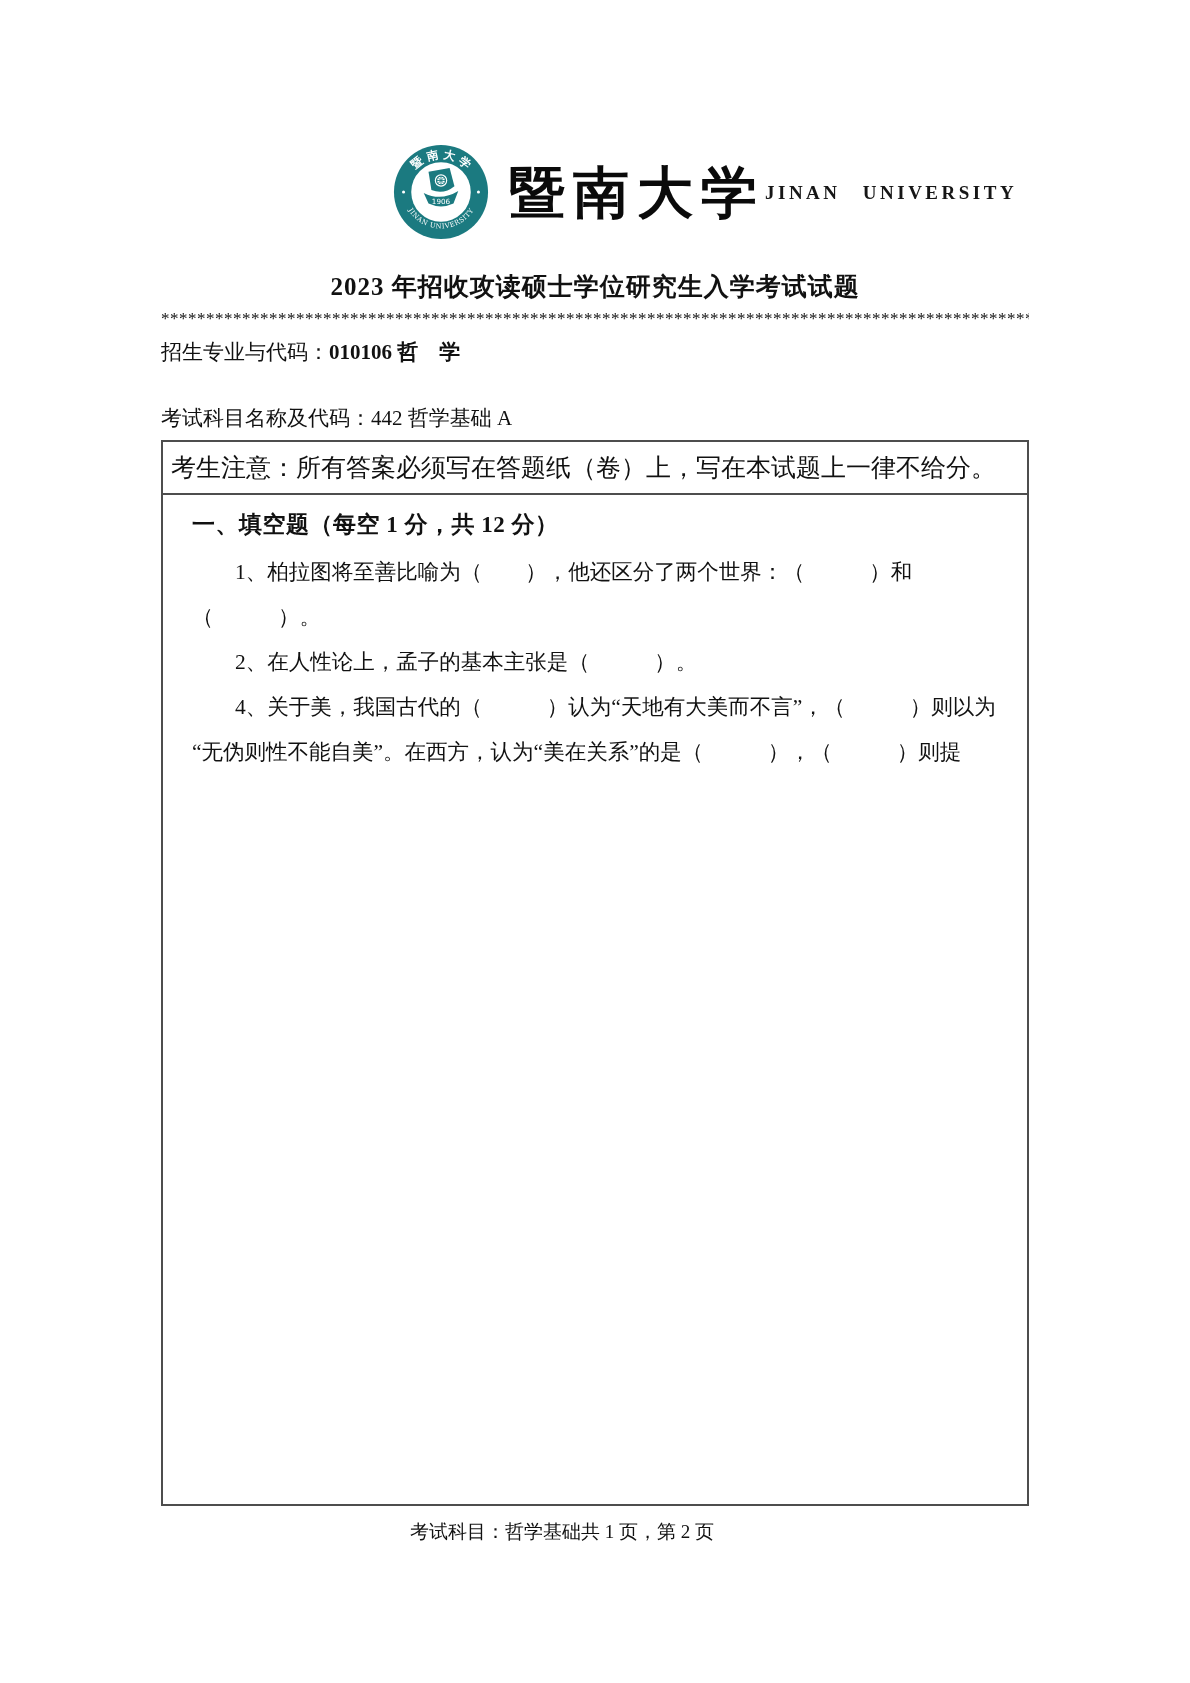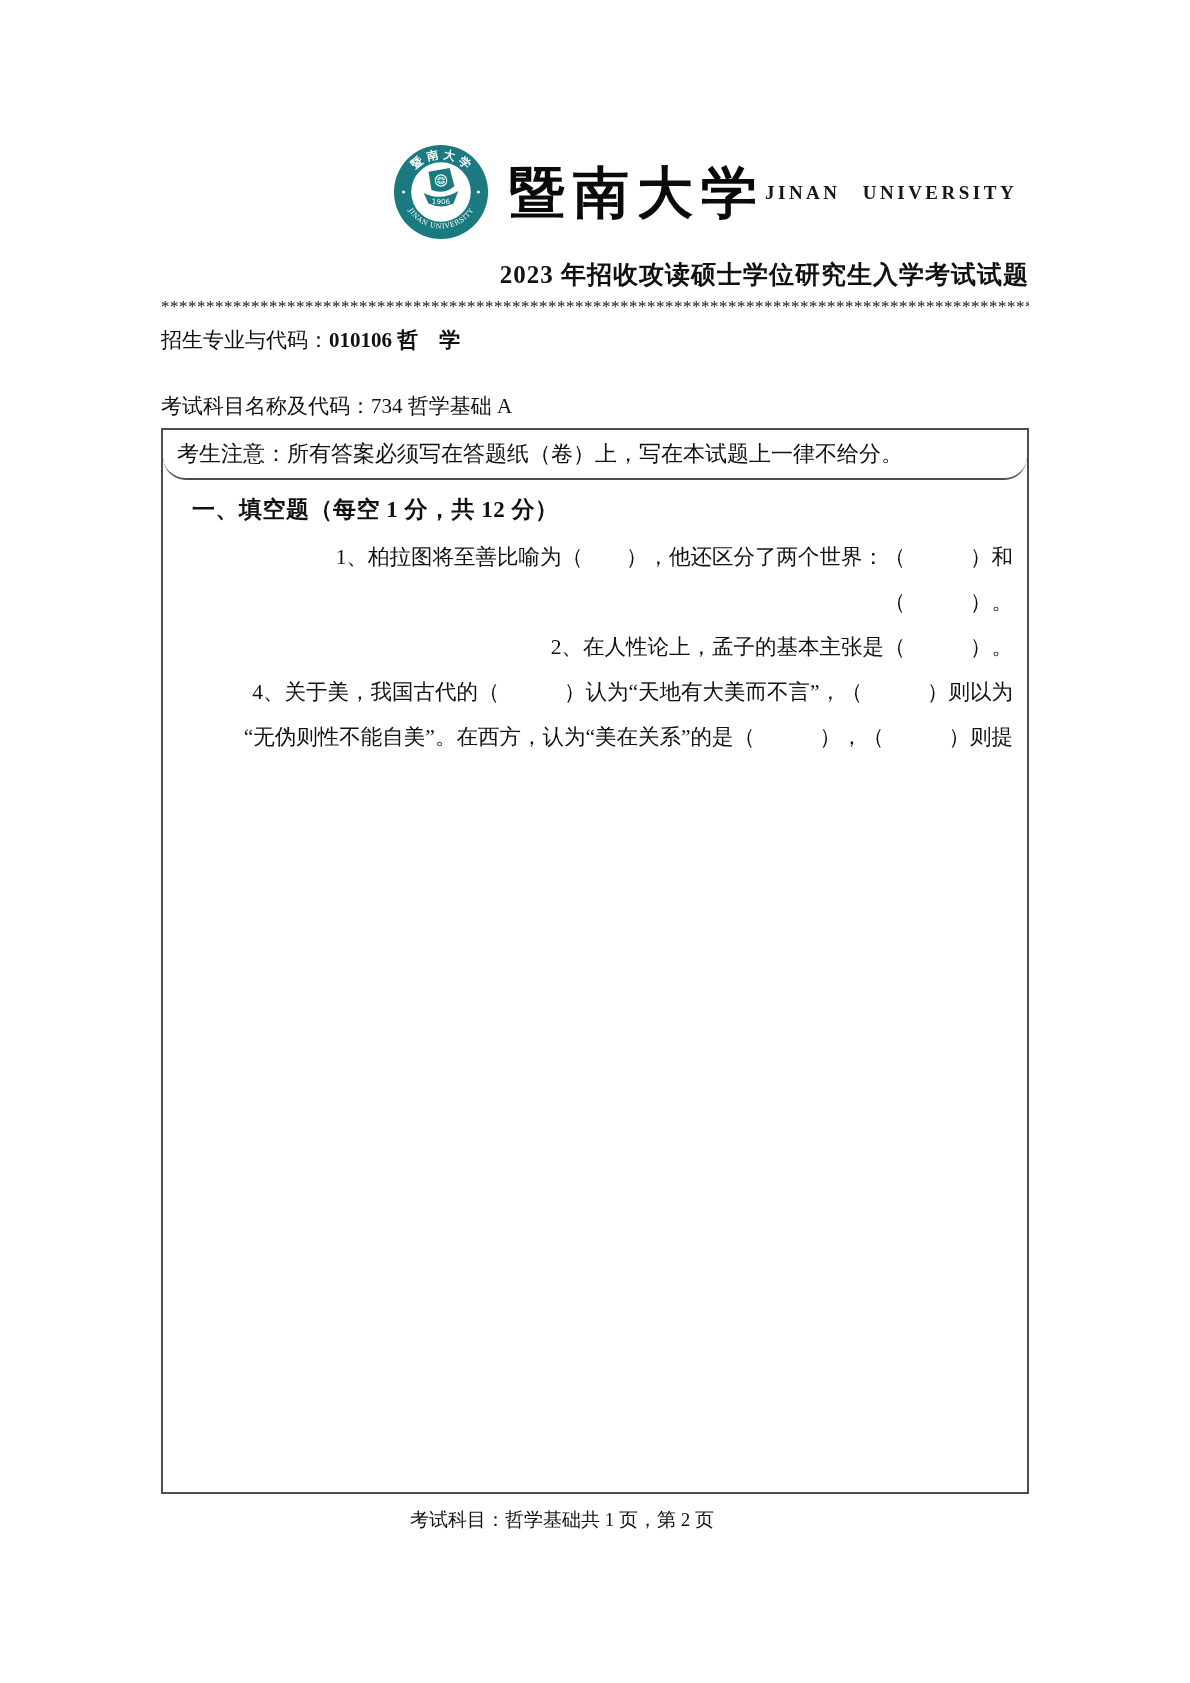--- a/index.html
+++ b/index.html
@@ -40,24 +40,24 @@
     font-size: 19px;
     font-weight: bold;
     letter-spacing: 3.5px;
     word-spacing: 14px;
     margin-top: 2px;
     color: #161616;
     white-space: nowrap;
   }
   
   .exam-title {
-    text-align: right;
+    text-align: center;
     font-size: 25px;
     font-weight: bold;
-    margin-top: 16px;
+    margin-top: 28px;
     letter-spacing: 1px;
     white-space: nowrap;
   }
   .star-line {
     margin-top: 6px;
     font-size: 17px;
     letter-spacing: 0.5px;
     white-space: nowrap;
     overflow: hidden;
     width: 100%;
@@ -76,37 +76,35 @@
   }
   
   .exam-box {
     margin-top: 8px;
     border: 2px solid #4d4d4d;
     height: 1066px;
     background: #ffffff;
   }
   .notice-row {
     border-bottom: 2px solid #4d4d4d;
-    padding: 9px 12px 9px 14px;
-    font-size: 22px;
+    padding: 9px 12px 9px 8px;
+    font-size: 25px;
     white-space: nowrap;
-    border-radius: 23px;
   }
   .box-body { padding: 10px 14px 0 29px; }
   .section-title {
     font-size: 23px;
     font-weight: bold;
     margin-top: 4px;
     letter-spacing: 0.5px;
   }
   .question {
     font-size: 21.5px;
     line-height: 45px;
     margin-top: 0;
-    text-align: right;
   }
   .q-line { margin-top: 0; }
   .questions { margin-top: 10px; }
   .question .indent { display: inline-block; width: 2em; }
   
   .footer-row {
     display: flex;
     justify-content: center;
     margin-top: 13px;
     font-size: 19px;
@@ -150,21 +148,21 @@
   </div>
 
   <div class="exam-title">2023 年招收攻读硕士学位研究生入学考试试题</div>
 
   <div class="star-line">**********************************************************************************************************</div>
 
   <div class="major-line">
     <span class="label">招生专业与代码：</span><span class="value">010106 哲　学</span>
   </div>
 
-  <div class="subject-line">考试科目名称及代码：734 哲学基础 A</div>
+  <div class="subject-line">考试科目名称及代码：442 哲学基础 A</div>
 
   <div class="exam-box">
     <div class="notice-row">考生注意：所有答案必须写在答题纸（卷）上，写在本试题上一律不给分。</div>
     <div class="box-body">
       <div class="section-title">一、填空题（每空 1 分，共 12 分）</div>
       <div class="questions">
         <div class="question"><span class="indent"></span><span>1、柏拉图将至善比喻为（　　），他还区分了两个世界：（　　　）和（　　　）。</span></div>
         <div class="question"><span class="indent"></span><span>2、在人性论上，孟子的基本主张是（　　　）。</span></div>
         <div class="question"><span class="indent"></span><span>4、关于美，我国古代的（　　　）认为“天地有大美而不言”，（　　　）则以为</span></div>
         <div class="question q-line"><span>“无伪则性不能自美”。在西方，认为“美在关系”的是（　　　），（　　　）则提</span></div>

